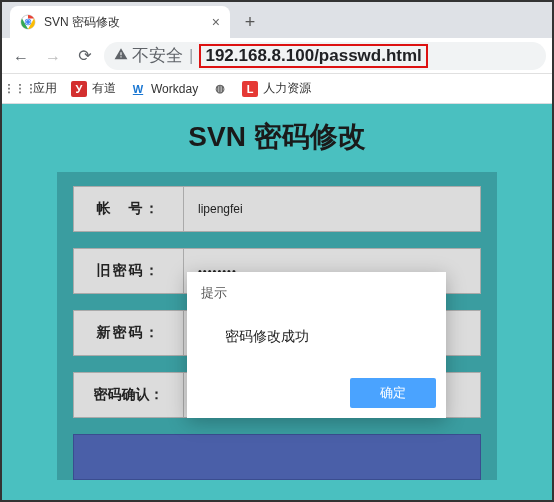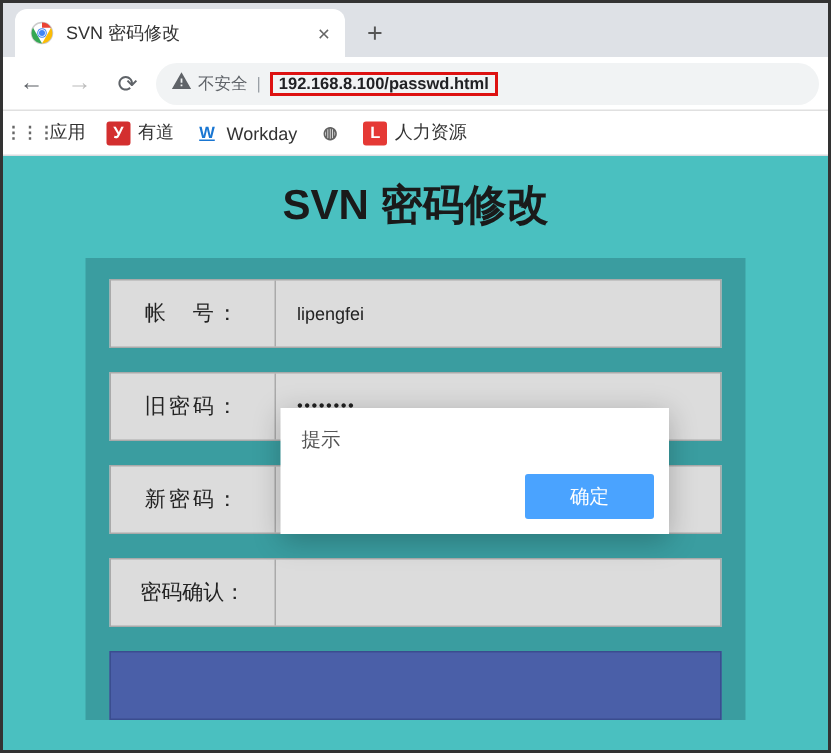--- a/index.html
+++ b/index.html
@@ -10,34 +10,34 @@
   .chrome-tabs { height: 36px; background: #dee1e6; display: flex; align-items: flex-end; padding-left: 8px; }
   .tab { background: #fff; height: 32px; width: 220px; border-radius: 8px 8px 0 0; display: flex; align-items: center; padding: 0 10px; gap: 8px; font-size: 12px; color: #333; position: relative; }
   .tab-favicon { width: 16px; height: 16px; }
   .tab-title { flex: 1; white-space: nowrap; overflow: hidden; text-overflow: ellipsis; }
   .tab-close { color: #666; font-size: 14px; }
   .new-tab { width: 28px; height: 28px; display: flex; align-items: center; justify-content: center; color: #555; font-size: 18px; margin-left: 6px; margin-bottom: 2px; }
 
   .chrome-toolbar { height: 36px; background: #fff; display: flex; align-items: center; padding: 0 6px; gap: 6px; border-bottom: 1px solid #e0e0e0; }
   .nav-btn { width: 26px; height: 26px; display: flex; align-items: center; justify-content: center; color: #5f6368; border-radius: 50%; }
   .nav-btn.disabled { color: #bdbdbd; }
-  .addr-bar { flex: 1; height: 28px; background: #f1f3f4; border-radius: 14px; display: flex; align-items: center; padding: 0 10px; font-size: 11px; gap: 6px; }
+  .addr-bar { flex: 1; height: 28px; background: #f1f3f4; border-radius: 14px; display: flex; align-items: center; padding: 0 10px; font-size: 17px; gap: 6px; }
   .insecure { color: #5f6368; display: flex; align-items: center; gap: 4px; }
   .url-box { border: 2px solid #d11; padding: 0 4px; color: #202124; font-weight: bold; }
 
   .chrome-bookmarks { height: 30px; background: #fff; display: flex; align-items: center; padding: 0 6px; gap: 6px; font-size: 12px; color: #333; border-bottom: 1px solid #dadce0; }
   .bm { display: flex; align-items: center; gap: 5px; padding: 2px 4px; white-space: nowrap; }
   .bm-icon { width: 16px; height: 16px; display: inline-flex; align-items: center; justify-content: center; font-size: 11px; font-weight: bold; border-radius: 2px; }
 
   
   .page { height: calc(100% - 102px); background: #4ac0c0; position: relative; overflow: hidden; }
   .page-title { text-align: center; font-size: 28px; font-weight: bold; color: #1a1a1a; padding: 14px 0 16px; }
   .form-panel { width: 440px; margin: 0 auto; background: #3a9da0; padding: 14px 16px 0; }
   .form-row { height: 46px; background: #dcdcdc; border: 1px solid #aaa; display: flex; align-items: center; margin-bottom: 16px; }
-  .form-label { width: 110px; text-align: center; font-size: 14px; color: #222; border-right: 1px solid #aaa; height: 100%; display: flex; align-items: center; justify-content: center; letter-spacing: 2px; }
+  .form-label { width: 110px; text-align: center; font-size: 14px; color: #222; border-right: 1px solid #aaa; height: 100%; display: flex; align-items: center; justify-content: center; letter-spacing: 2px; font-weight: bold; }
   .form-value { flex: 1; padding: 0 14px; font-size: 12px; color: #222; }
   .submit-row { height: 46px; background: #4a5fa8; border: 1px solid #3a4d8f; }
 
   
   .dialog-backdrop { position: absolute; inset: 0; pointer-events: none; }
   .dialog { position: absolute; left: 185px; top: 168px; width: 259px; background: #fff; box-shadow: 0 4px 18px rgba(0,0,0,0.25); pointer-events: auto; }
   .dialog-title { font-size: 13px; color: #555; padding: 12px 14px 8px; }
   .dialog-body { font-size: 14px; color: #222; padding: 18px 14px 26px 38px; }
   .dialog-actions { display: flex; justify-content: flex-end; padding: 6px 10px 10px; }
   .dialog-btn { background: #4aa3ff; color: #fff; border: none; font-size: 13px; padding: 6px 30px; border-radius: 2px; }
@@ -129,18 +129,19 @@
     <div class="form-row">
       <div class="form-label" style="letter-spacing:0">密码确认：</div>
       <div class="form-value"></div>
     </div>
     <div class="form-row submit-row"></div>
   </div>
 
   <div class="dialog-backdrop">
     <div class="dialog">
       <div class="dialog-title">提示</div>
+      <div class="dialog-body">密码修改成功</div>
       <div class="dialog-actions">
         <button class="dialog-btn">确定</button>
       </div>
     </div>
   </div>
 </div>
 
 </body></html>

